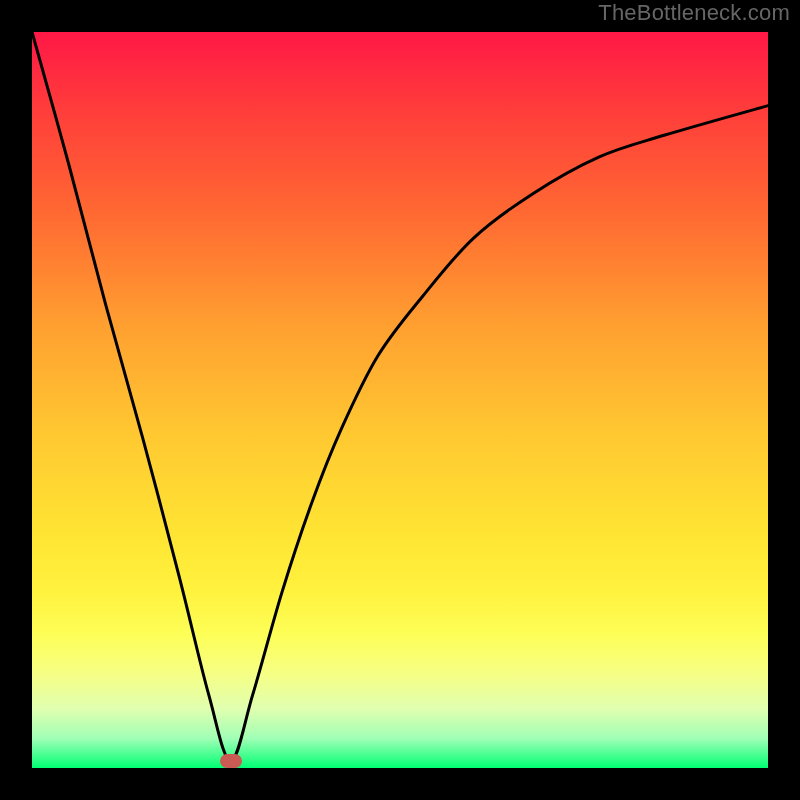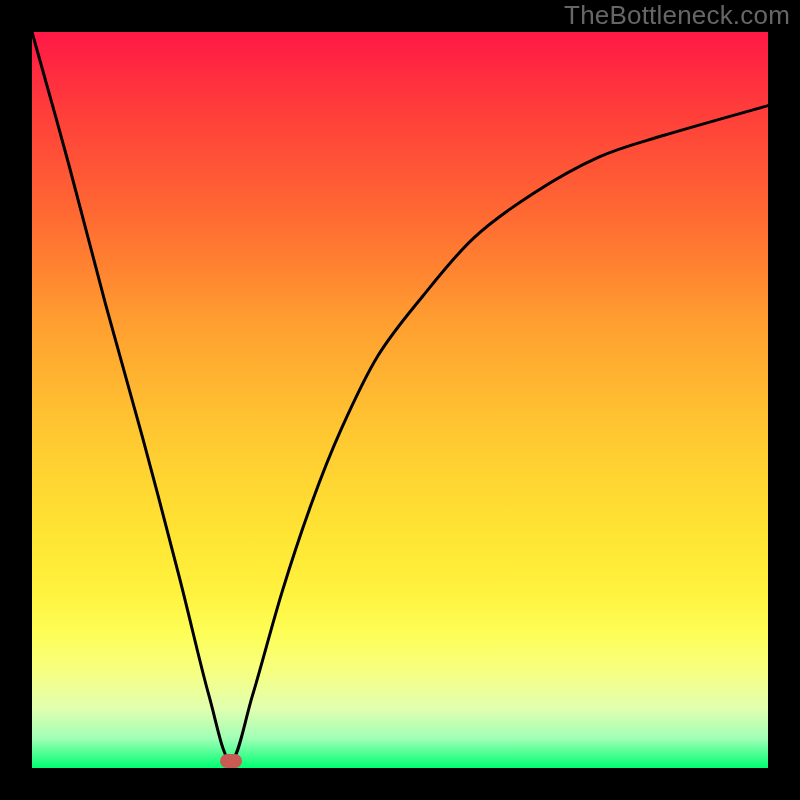--- a/index.html
+++ b/index.html
@@ -31,21 +31,21 @@
       #e0ffb0 92%,
       #9fffb5 96%,
       #00ff73 100%
     );
   }
   .watermark {
     position: absolute;
     top: 0;
     right: 10px;
     color: #666;
-    font-size: 26px;
+    font-size: 22px;
     letter-spacing: 0.2px;
     user-select: none;
   }
   svg.curve {
     position: absolute;
     left: 0;
     top: 0;
     width: 736px;
     height: 736px;
     overflow: visible;

